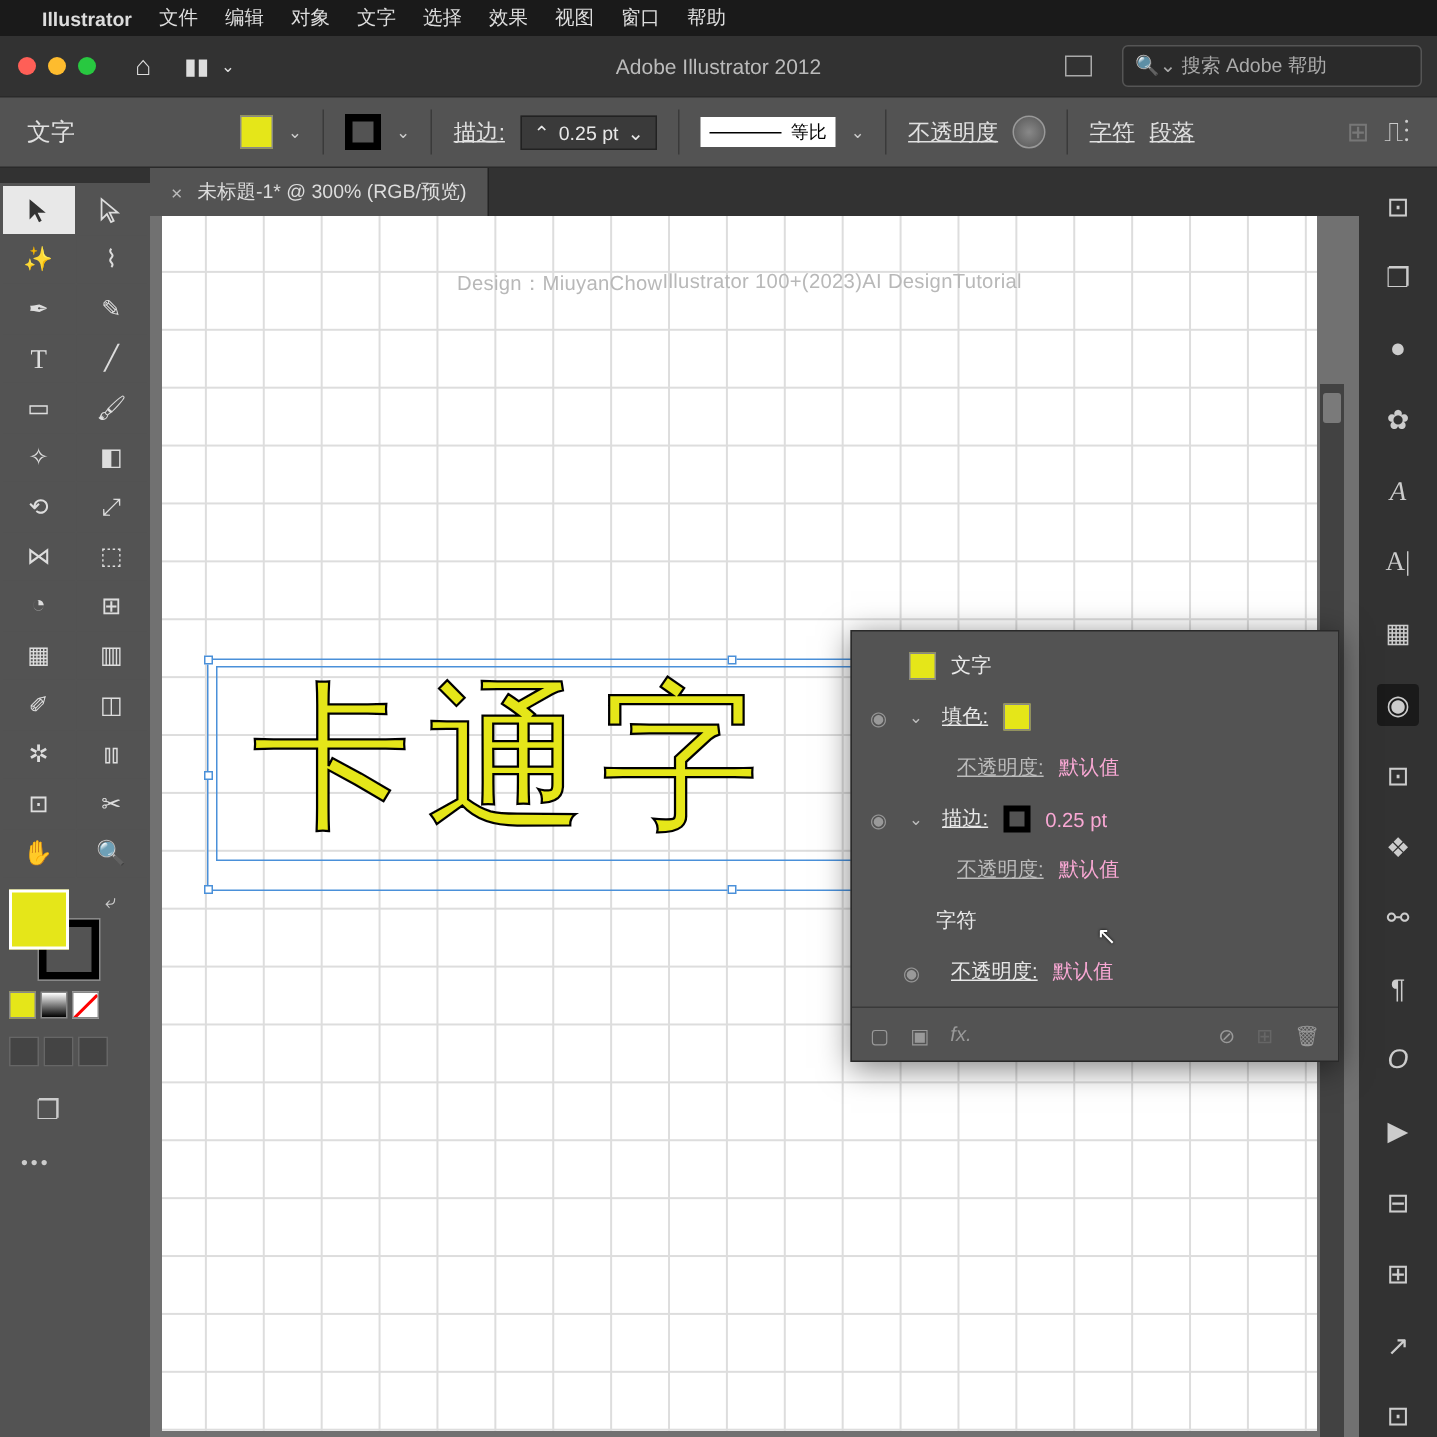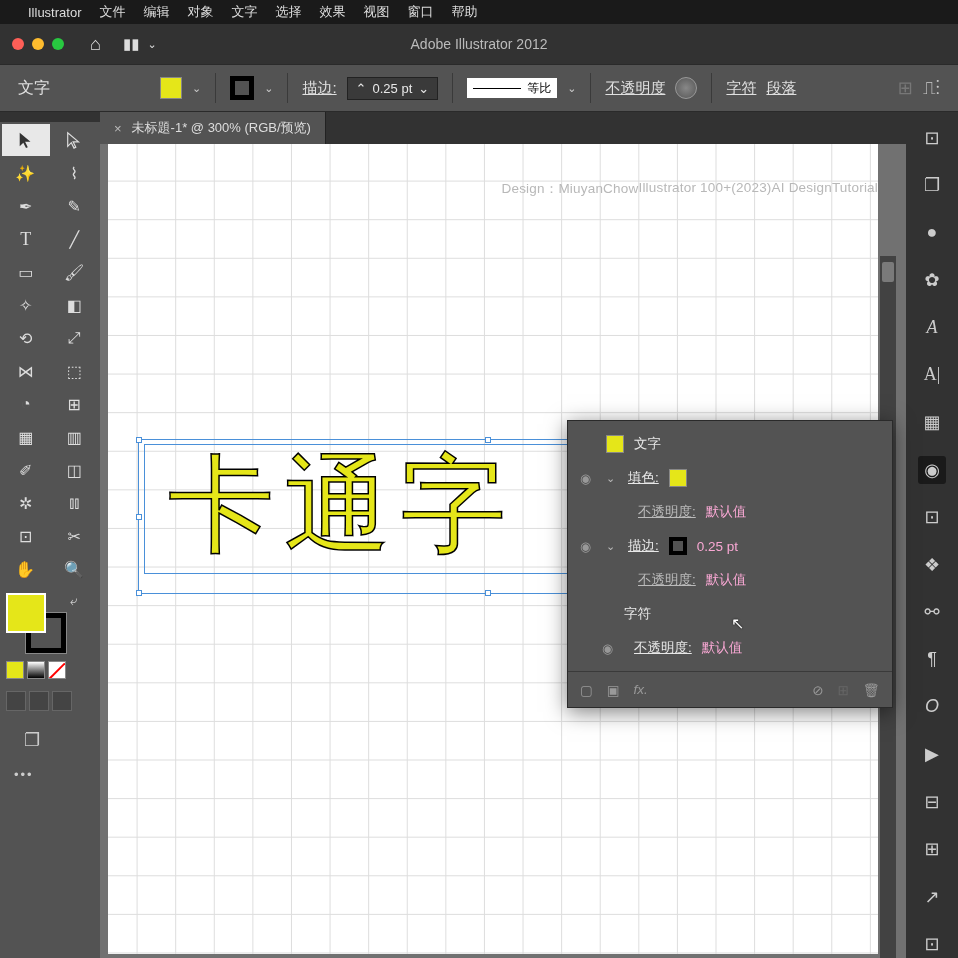--- a/index.html
+++ b/index.html
@@ -1,19 +1,19 @@
 <!DOCTYPE html>
 <html><head>
 <meta charset="utf-8">
 <style>
 *{margin:0;padding:0;box-sizing:border-box;font-family:-apple-system,"Helvetica Neue",Arial,sans-serif;}
 body{width:958px;height:958px;background:#323232;color:#c8c8c8;font-size:13px;overflow:hidden;position:relative;}
 .menubar{height:24px;background:#1a1a1a;display:flex;align-items:center;padding:0 10px;gap:18px;color:#ddd;font-size:13px;}
 .menubar .apple{font-size:14px;}
-.menubar .appname{font-weight:400;}
+.menubar .appname{font-weight:700;}
 .titlebar{height:40px;background:#323232;display:flex;align-items:center;padding:0 12px;position:relative;}
 .traffic{display:flex;gap:8px;}
 .traffic span{width:12px;height:12px;border-radius:50%;display:block;}
 .tr-red{background:#ff5f57;}
 .tr-yel{background:#febc2e;}
 .tr-grn{background:#28c840;}
 .home-ico{margin-left:26px;color:#ddd;font-size:18px;}
 .wswitch{margin-left:22px;display:flex;align-items:center;gap:8px;color:#ddd;font-size:15px;}
 .apptitle{position:absolute;left:50%;transform:translateX(-50%);color:#bbb;font-size:14px;}
 .srch{position:absolute;right:10px;display:flex;align-items:center;gap:6px;}
@@ -46,21 +46,21 @@
 .none-sw{background:#fff;position:relative;overflow:hidden;}
 .none-sw::after{content:"";position:absolute;width:140%;height:2px;background:red;top:50%;left:-20%;transform:rotate(-45deg);}
 .grad-sw{background:linear-gradient(#fff,#000);}
 .dmode{display:flex;gap:3px;margin-top:8px;}
 .dmcell{width:20px;height:20px;background:#444;border:1px solid #666;}
 .canvaswrap{flex:1;position:relative;background:#717171;}
 .tabrow{height:32px;background:#323232;display:flex;align-items:center;}
 .doctab{background:#535353;height:100%;display:flex;align-items:center;padding:0 14px;gap:10px;color:#ddd;font-size:13px;border-right:1px solid #222;}
 .doctab .x{color:#bbb;}
 .canvas{position:absolute;top:32px;left:8px;width:770px;height:810px;background:#fff;background-image:linear-gradient(#ddd 1px,transparent 1px),linear-gradient(90deg,#ddd 1px,transparent 1px);background-size:38.6px 38.6px;background-position:-10px -2px;}
-.watermark{position:absolute;top:36px;left:0;right:0;display:flex;justify-content:flex-end;color:#b8b8b8;font-size:13.5px;letter-spacing:.2px;}
+.watermark{position:absolute;top:36px;left:0;right:0;display:flex;justify-content:center;color:#b8b8b8;font-size:13.5px;letter-spacing:.2px;}
 .textart{position:absolute;top:290px;left:60px;font-size:106px;font-weight:400;font-family:"STKaiti","KaiTi","Arial Black",sans-serif;color:#e5e619;-webkit-text-stroke:1.5px #000;white-space:nowrap;letter-spacing:10px;}
 .selbox{position:absolute;border:1px solid #4a90d9;}
 .selbox .hnd{position:absolute;width:6px;height:6px;background:#fff;border:1px solid #4a90d9;}
 .scrollbar-v{position:absolute;right:62px;top:144px;width:16px;bottom:0;background:#424242;}
 .scrollbar-v .thumb{position:absolute;top:6px;left:2px;right:2px;height:20px;background:#7a7a7a;border-radius:2px;}
 .rpanel{width:52px;background:#323232;display:flex;flex-direction:column;align-items:center;padding-top:12px;gap:20px;}
 .rpanel .ritem{width:28px;height:28px;display:flex;align-items:center;justify-content:center;color:#ccc;font-size:18px;}
 .rpanel .sel{background:#1a1a1a;border-radius:3px;}
 .popup{position:absolute;top:420px;left:567px;width:326px;background:#535353;border:1px solid #2a2a2a;box-shadow:0 4px 20px rgba(0,0,0,.5);z-index:100;font-size:13.5px;}
 .pop-hdr{height:32px;display:flex;align-items:center;justify-content:space-between;padding:0 12px;background:#3a3a3a;color:#ddd;}
@@ -102,20 +102,24 @@
 
 <div class="titlebar">
   <div class="traffic">
     <span class="tr-red"></span>
     <span class="tr-yel"></span>
     <span class="tr-grn"></span>
   </div>
   <span class="home-ico">⌂</span>
   <span class="wswitch">▮▮ <span style="font-size:11px;">⌄</span></span>
   <div class="apptitle">Adobe Illustrator 2012</div>
+  <div class="srch">
+    <div class="docico"></div>
+    <div class="srchbox">🔍⌄ <span>搜索 Adobe 帮助</span></div>
+  </div>
 </div>
 
 <div class="ctrlbar">
   <span class="ctrl-label">文字</span>
   <div style="width:90px"></div>
   <span class="swatch yellow"></span>
   <span class="dd">⌄</span>
   <span class="sep"></span>
   <span class="swatch" style="background:#535353;border:5px solid #000;width:24px;height:24px"></span>
   <span class="dd">⌄</span>

